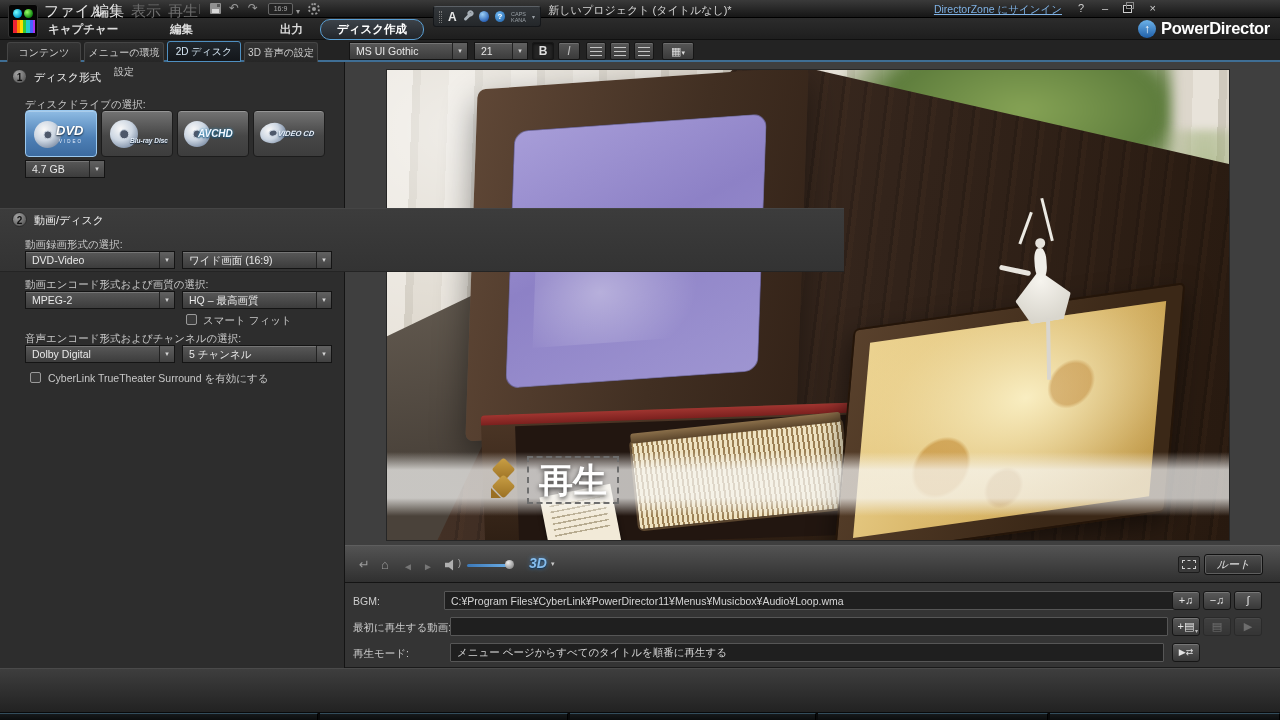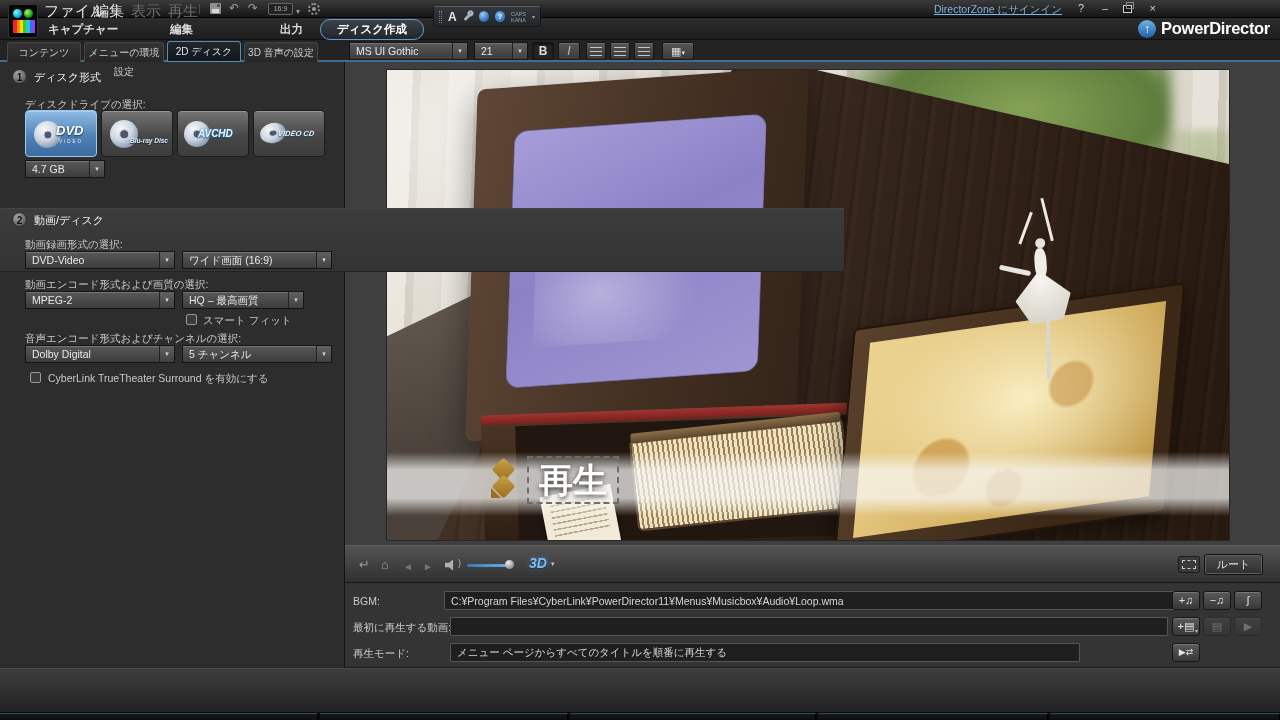--- a/index.html
+++ b/index.html
@@ -185,21 +185,21 @@
   .vol-track { position:absolute; left:122px; top:18px; width:44px; height:2.5px; background:linear-gradient(90deg,#3b78b8,#6fb1e8); border-radius:2px; }
   .vol-knob { position:absolute; left:160px; top:14px; width:9px; height:9px; border-radius:50%;
     background:radial-gradient(circle at 35% 30%,#eee,#888 80%); }
   .threed { position:absolute; left:184px; top:9px; font-size:14px; font-weight:bold; color:#85bcec;
     text-shadow:0 1px 2px #0a2b4a,0 0 4px rgba(90,160,230,.8); font-style:italic; }
   .threed-caret { position:absolute; left:206px; top:14px; color:#c9c9c9; font-size:7px; }
   .marquee-btn { position:absolute; left:833px; top:10px; width:22px; height:17px; background:#3a3a3a; border:1px solid #1c1c1c; border-radius:2px; }
   .marquee-btn i { position:absolute; left:3px; top:3px; right:3px; bottom:3px; border:1px dashed #d0d0d0; }
   .root-btn { position:absolute; left:860px; top:9px; width:57px; height:19px;
     background:linear-gradient(#4c4c4c,#303030); border:1px solid #5f5f5f; outline:1px solid #111; border-radius:2px;
-    color:#e0e0e0; font-size:11px; text-align:center; line-height:17px; }
+    color:#e0e0e0; font-size:11px; text-align:center; line-height:17px;font-style:italic; }
 
   
   .rows { position:absolute; left:345px; top:583px; width:935px; height:85px; background:#343434; border-bottom:1px solid #1a1a1a; }
   .rlabel { position:absolute; color:#cdcdcd; font-size:10.5px; }
   .field { position:absolute; height:19px; background:#1f1f1f; border:1px solid #565656; border-radius:1px;
     color:#d6d6d6; font-size:10.5px; padding:0 6px; }
   .sbtn { position:absolute; width:28px; height:19px; background:linear-gradient(#5a5a5a,#383838);
     border:1px solid #161616; box-shadow:inset 0 1px 0 rgba(255,255,255,.18); border-radius:3px;
     color:#e4e4e4; font-size:11px; text-align:center; line-height:17px; }
   .sbtn.disabled { opacity:.32; }
@@ -228,20 +228,21 @@
         <i></i>
         <b></b>
       </span>
     <span class="tb-glyph" style="left:229px;">↶</span>
     <span class="tb-glyph" style="left:248px;">↷</span>
     <span class="ratio-chip" style="left:268px;">16:9</span>
     <span class="tb-glyph" style="left:296px; font-size:8px; top:5px;">▾</span>
     <span class="gear" style="left:308px;">
         <i></i>
       </span>
+    <div class="window-title">新しいプロジェクト (タイトルなし)*</div>
     <a class="signin" style="right:218px;">DirectorZone にサインイン</a>
     <span class="winbtn" style="right:196px;">?</span>
     <span class="winbtn" style="right:172px;">–</span>
     <span class="restore-sq" style="right:148px;">
         <i></i>
       </span>
     <span class="winbtn" style="right:124px;">×</span>
   </div>
 
   <div class="app-icon">
@@ -353,21 +354,21 @@
     <div class="combo" style="left:182px; top:189px; width:150px;">
       <span class="val">ワイド画面 (16:9)</span>
       <span class="dd">▾</span>
     </div>
 
     <div class="flabel" style="left:25px; top:216px;">動画エンコード形式および画質の選択:</div>
     <div class="combo" style="left:25px; top:229px; width:150px;">
       <span class="val">MPEG-2</span>
       <span class="dd">▾</span>
     </div>
-    <div class="combo" style="left:182px; top:229px; width:122px;padding-left:32px;">
+    <div class="combo" style="left:182px; top:229px; width:150px;padding-left:32px;">
       <span class="val">HQ – 最高画質</span>
       <span class="dd">▾</span>
     </div>
     <span class="checkbox" style="left:186px; top:252px;"></span>
     <div class="flabel" style="left:203px; top:252px;">スマート フィット</div>
 
     <div class="flabel" style="left:25px; top:270px;">音声エンコード形式およびチャンネルの選択:</div>
     <div class="combo" style="left:25px; top:283px; width:150px;">
       <span class="val">Dolby Digital</span>
       <span class="dd">▾</span>
@@ -461,21 +462,21 @@
 
     <div class="rlabel" style="left:8px; top:38px;">最初に再生する動画:</div>
     <input class="field" style="left: 105px; top: 34px; width: 718px;" readonly="" value="">
     <div class="sbtn" style="left:827px; top:34px;">
       <span>+▤</span><span class="mini-caret">▾</span>
     </div>
     <div class="sbtn disabled" style="left:858px; top:34px;">▤</div>
     <div class="sbtn disabled" style="left:889px; top:34px;">▶</div>
 
     <div class="rlabel" style="left:8px; top:64px;">再生モード:</div>
-    <input class="field" style="left: 105px; top: 60px; width: 630px;" readonly="" value="メニュー ページからすべてのタイトルを順番に再生する">
+    <input class="field" style="left: 105px; top: 60px; width: 714px;" readonly="" value="メニュー ページからすべてのタイトルを順番に再生する">
     <div class="sbtn" style="left:827px; top:60px; font-size:9px;">▶⇄</div>
   </div>
 
   <div class="bottombar">
     
     
     
 
     
     

